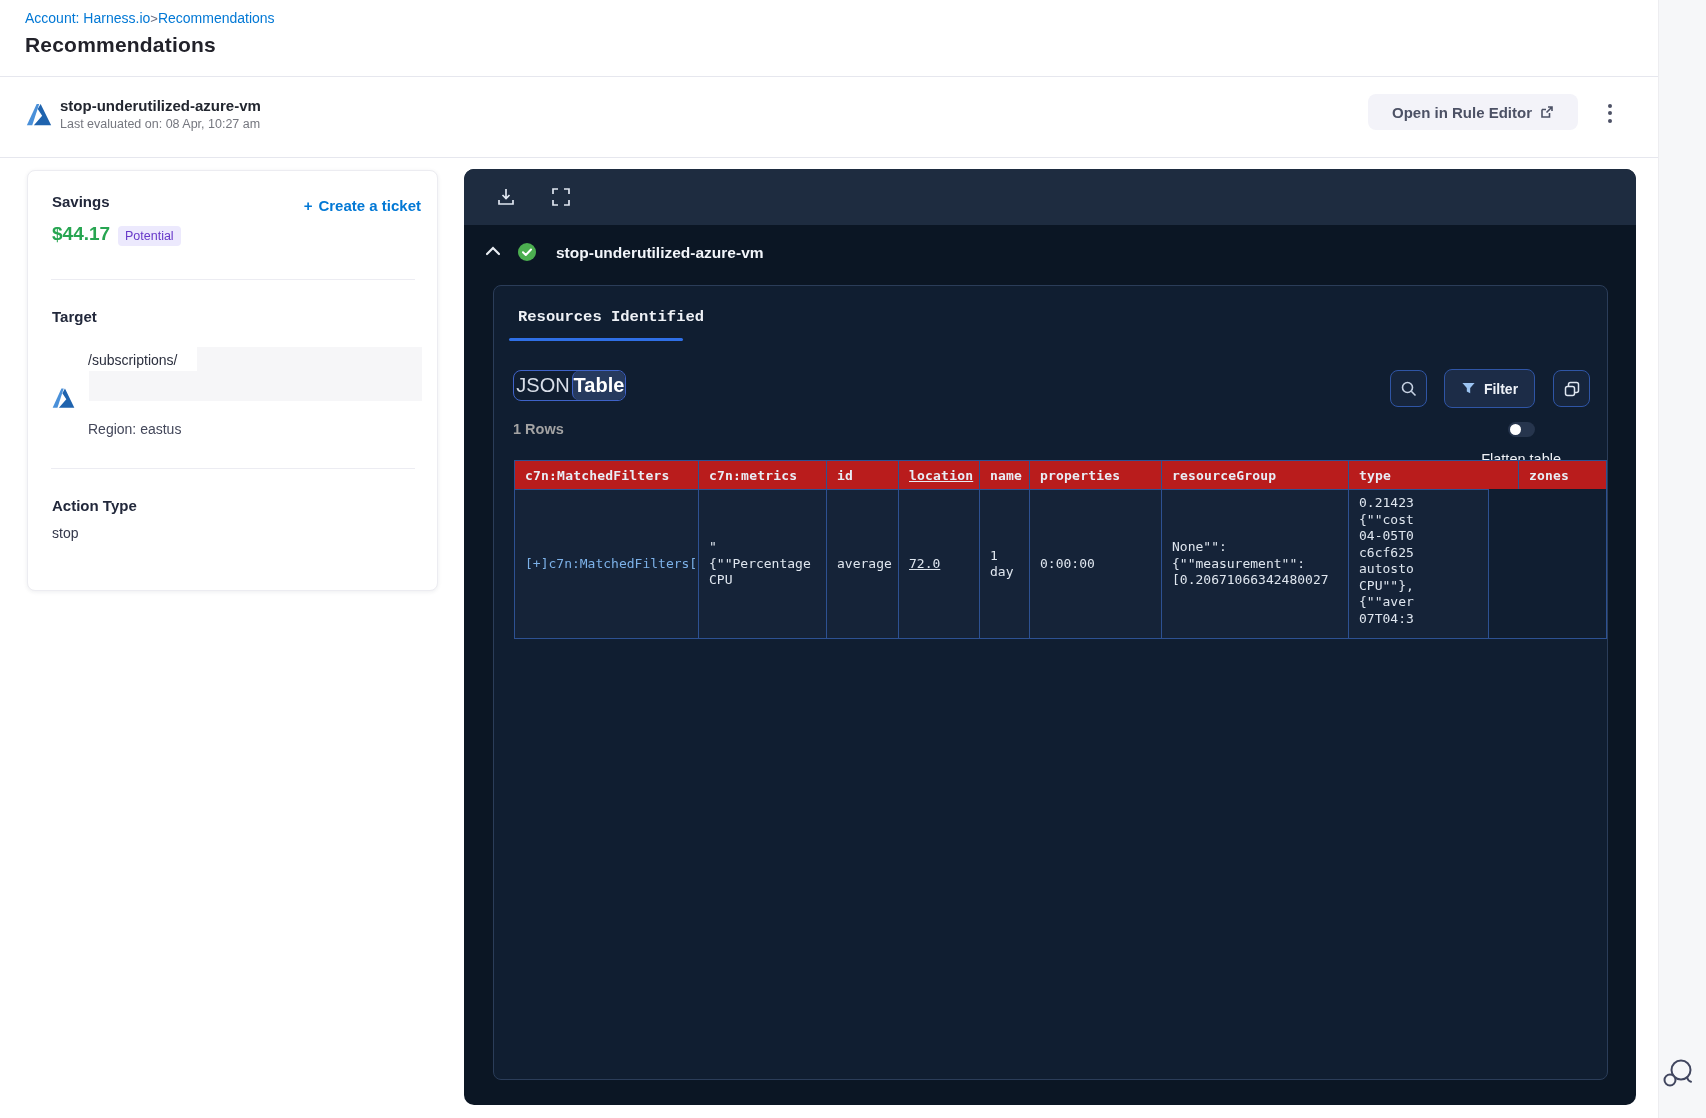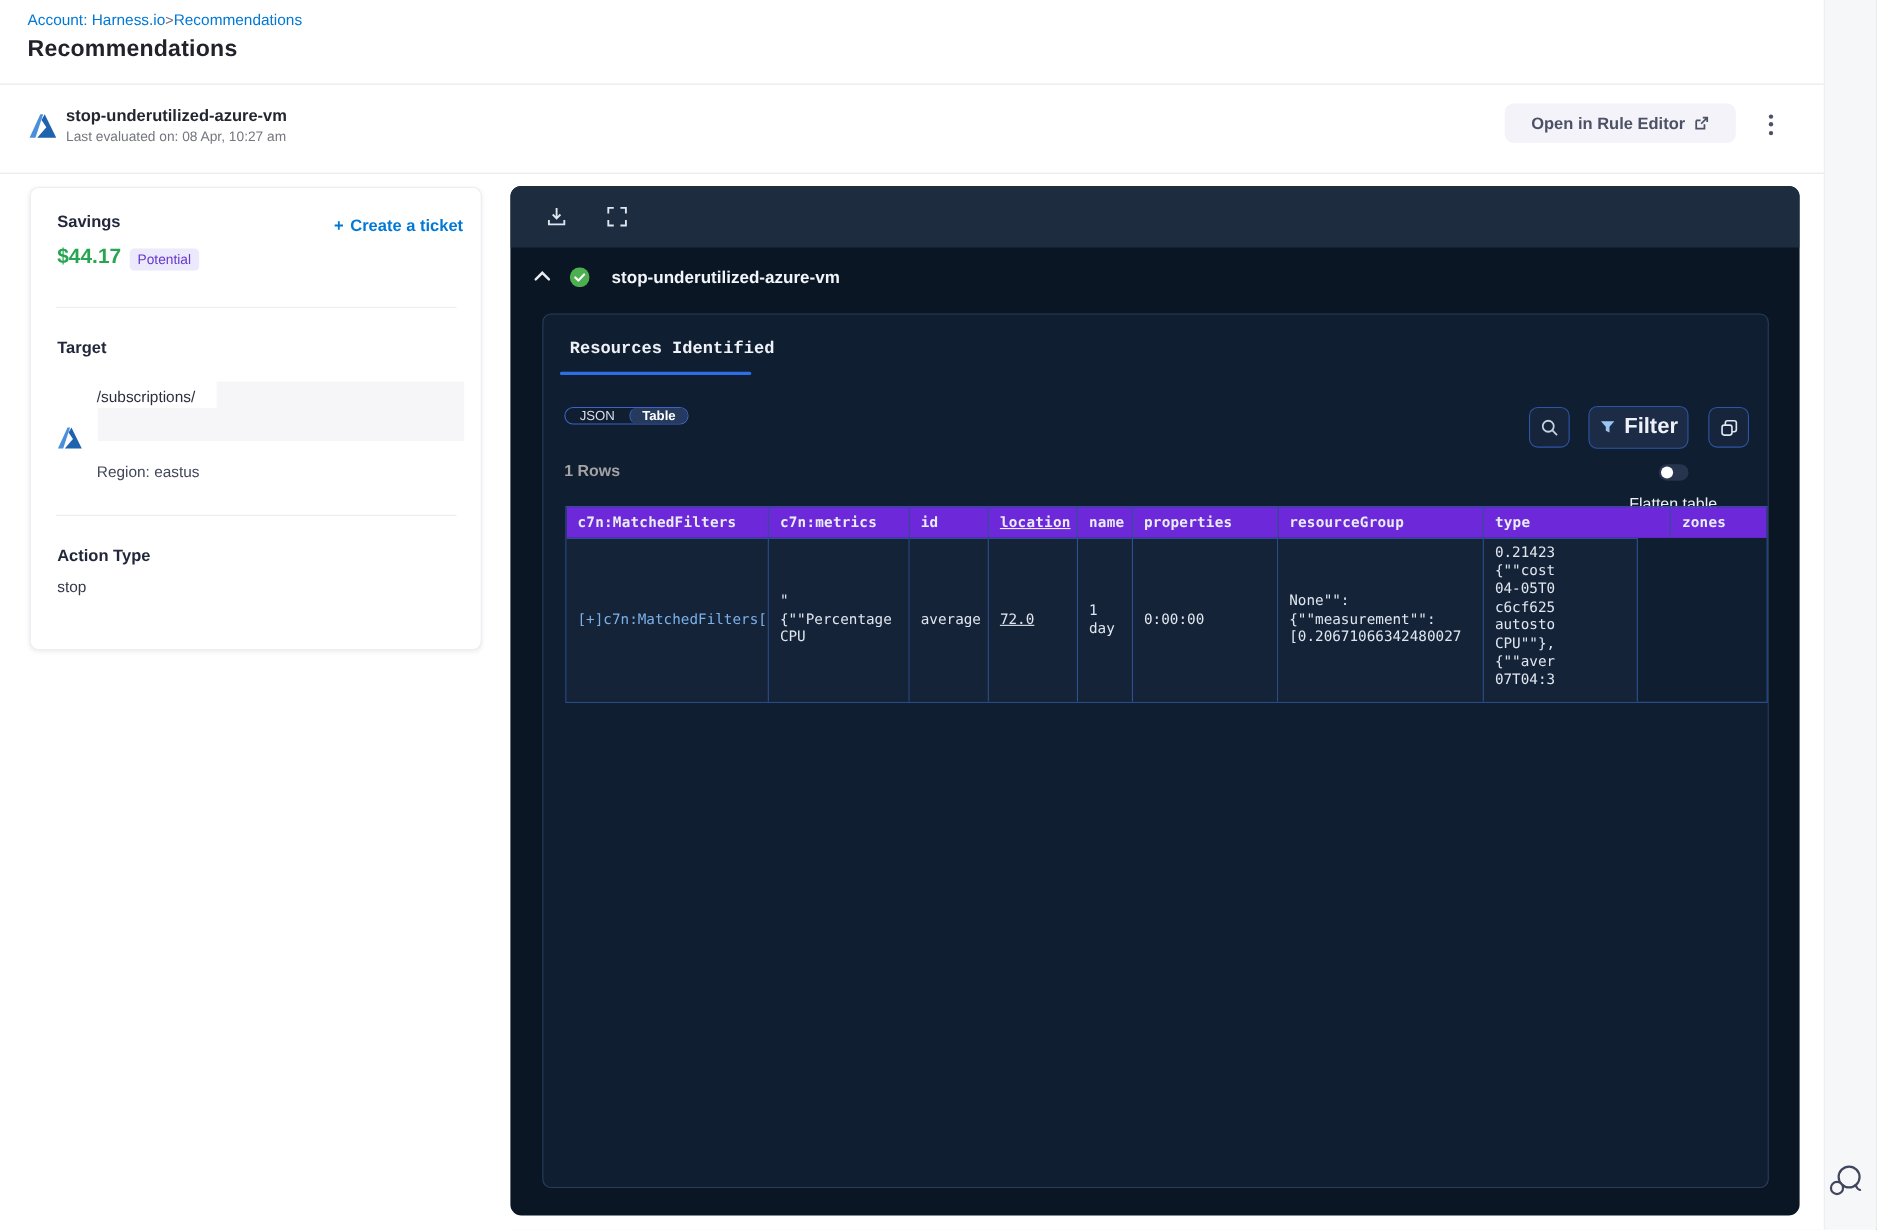--- a/index.html
+++ b/index.html
@@ -60,45 +60,45 @@
   .ic-expand { left:86px; }
   .prow-chevron { position:absolute; left:21px; top:76px; width:16px; height:12px; cursor:pointer; }
   .prow-check { position:absolute; left:54px; top:74px; width:18px; height:18px; }
   .prow-title { position:absolute; left:92px; top:75px; font-size:15.5px; font-weight:bold; color:#f2f5fa; }
 
   .inner-card { position:absolute; left:29px; top:116px; width:1115px; height:795px;
     background:#101e31; border:1px solid #2b3d59; border-radius:8px; }
   .tab-label { position:absolute; left:24px; top:22px; font-size:15.5px; font-weight:bold; color:#eef1f6; cursor:pointer;font-family:Liberation Mono, monospace; }
   .tab-underline { position:absolute; left:15px; top:52px; width:174px; height:3px; background:#2f6fe6; border-radius:2px; }
 
-  .seg { position:absolute; left:19px; top:84px; height:16px; display:flex; border:1px solid #3f63c8;
-    border-radius:8px; overflow:hidden; font-size:12px; }
+  .seg { position:absolute; left:19px; top:84px; height:31px; display:flex; border:1px solid #3f63c8;
+    border-radius:8px; overflow:hidden; font-size:20px; }
   .seg-json { width:58px; display:flex; align-items:center; justify-content:center; color:#d9dfe9; cursor:pointer; }
   .seg-table { width:53px; display:flex; align-items:center; justify-content:center; color:#ffffff;
     font-weight:bold; background:#263a5e; border-left:1px solid #3f63c8; border-radius:7px; cursor:pointer; }
 
   .sq-btn { position:absolute; top:84px; width:37px; height:37px; background:#16253c;
     border:1px solid #2f55a5; border-radius:8px; display:flex; align-items:center; justify-content:center; cursor:pointer; }
   .btn-search { left:896px; }
   .btn-copy { left:1059px; }
   .btn-filter { position:absolute; left:950px; top:83px; width:91px; height:39px; background:#1c2c47;
     border:1px solid #2f55a5; border-radius:8px; display:flex; align-items:center; justify-content:center;
-    gap:8px; font-size:20px; font-weight:bold; color:#eef2f8; cursor:pointer; }
+    gap:8px; font-size:14px; font-weight:bold; color:#eef2f8; cursor:pointer; }
 
   .rows-count { position:absolute; left:19px; top:135px; font-size:14.5px; font-weight:bold; color:#a3a3a3; }
   .flatten-wrap { position:absolute; right:46px; top:136px; display:flex; align-items:center; gap:14px;flex-direction:column; }
   .toggle { width:27px; height:15px; border-radius:8px; background:#26354d; position:relative; cursor:pointer; }
   .toggle .knob { position:absolute; left:2px; top:2px; width:11px; height:11px; border-radius:50%; background:#fff; }
   .flatten-label { font-size:14.5px; color:#eef1f6; }
 
   
   .tbl { position:absolute; left:20px; top:174px; width:1093px; overflow:hidden;
     border:1px solid #2d5192; font-family:"DejaVu Sans Mono", monospace; font-size:13px; color:#dfe6ef; }
   .trow { display:flex; width:1160px; }
-  .th { height:28px; background:#6d28d9; font-weight:bold; display:flex; align-items:center;
+  .th { height:28px; background:#b91c1c; font-weight:bold; display:flex; align-items:center;
     padding:12px 10px; border-right:1px solid #2d5192; letter-spacing:.2px; color:#e8edf5; }
   .td { height:149px; background:#152338; display:flex; align-items:center; padding:0 10px;
     border-right:1px solid #2d5192; border-top:1px solid #2d5192; line-height:16.5px; }
   .pre { white-space:pre-line; }
   .col-mf{width:184px;} .col-met{width:128px;} .col-id{width:72px;} .col-loc{width:81px;text-decoration:underline;}
   .col-name{width:50px;} .col-prop{width:132px;} .col-rg{width:187px;} .col-type{width:170px;} .col-zones{width:140px;}
   .cell-link { color:#7cb1e8; cursor:pointer; }
   .td.top { align-items:flex-start; padding-top:5px; }
 
   

